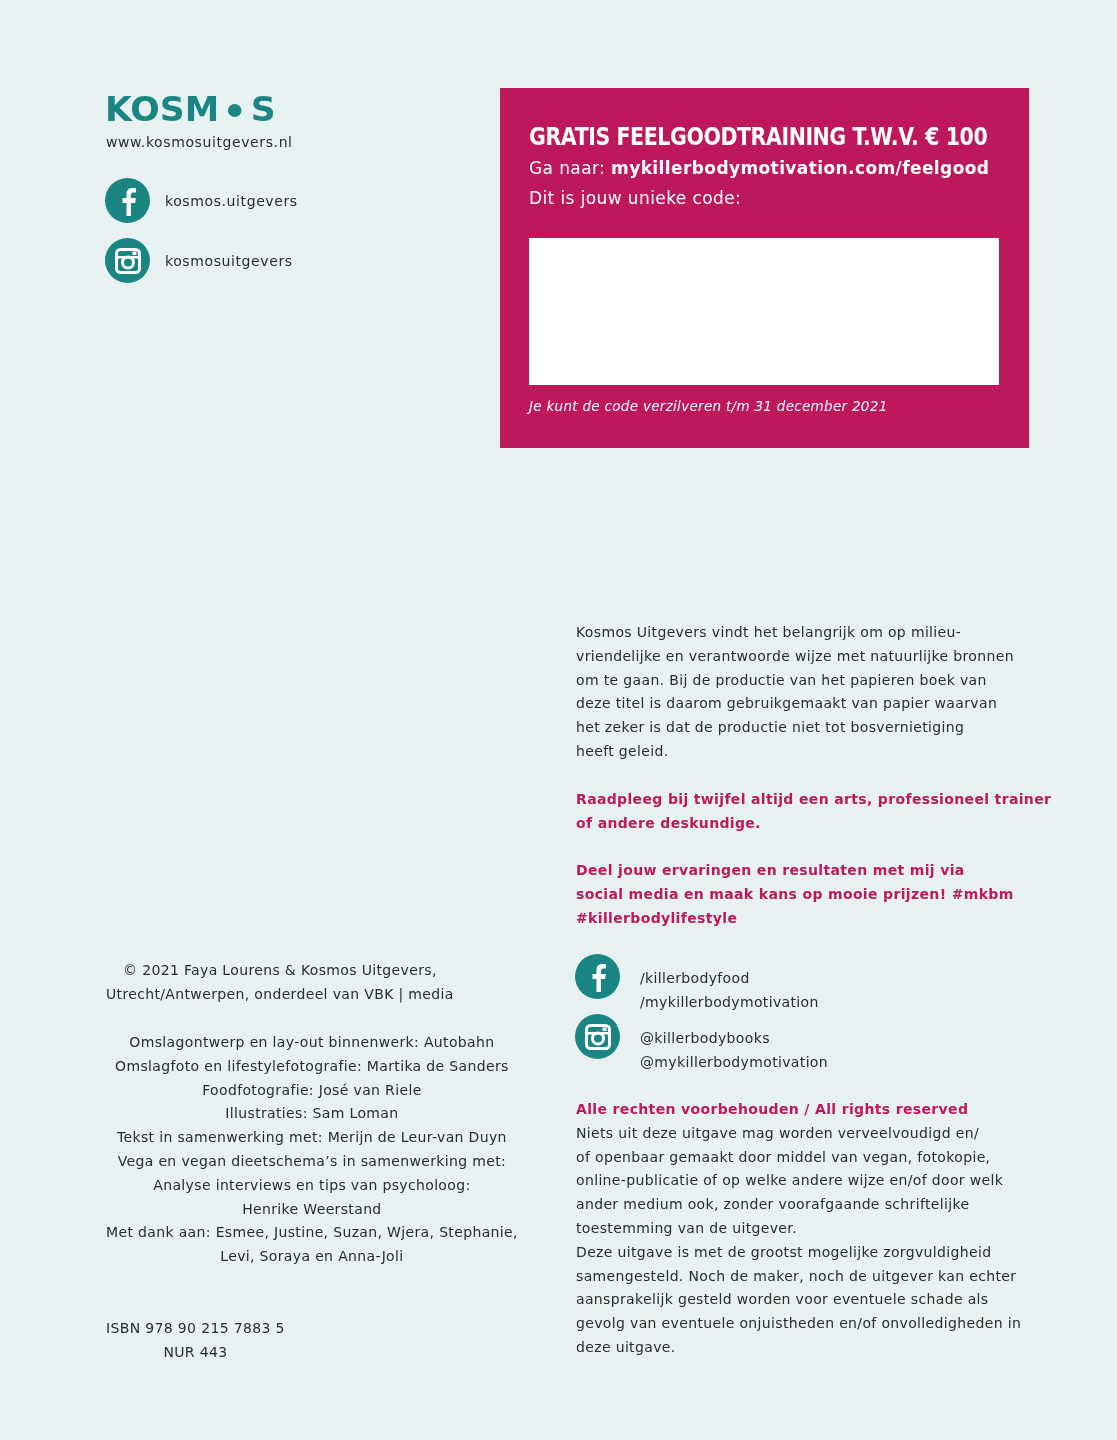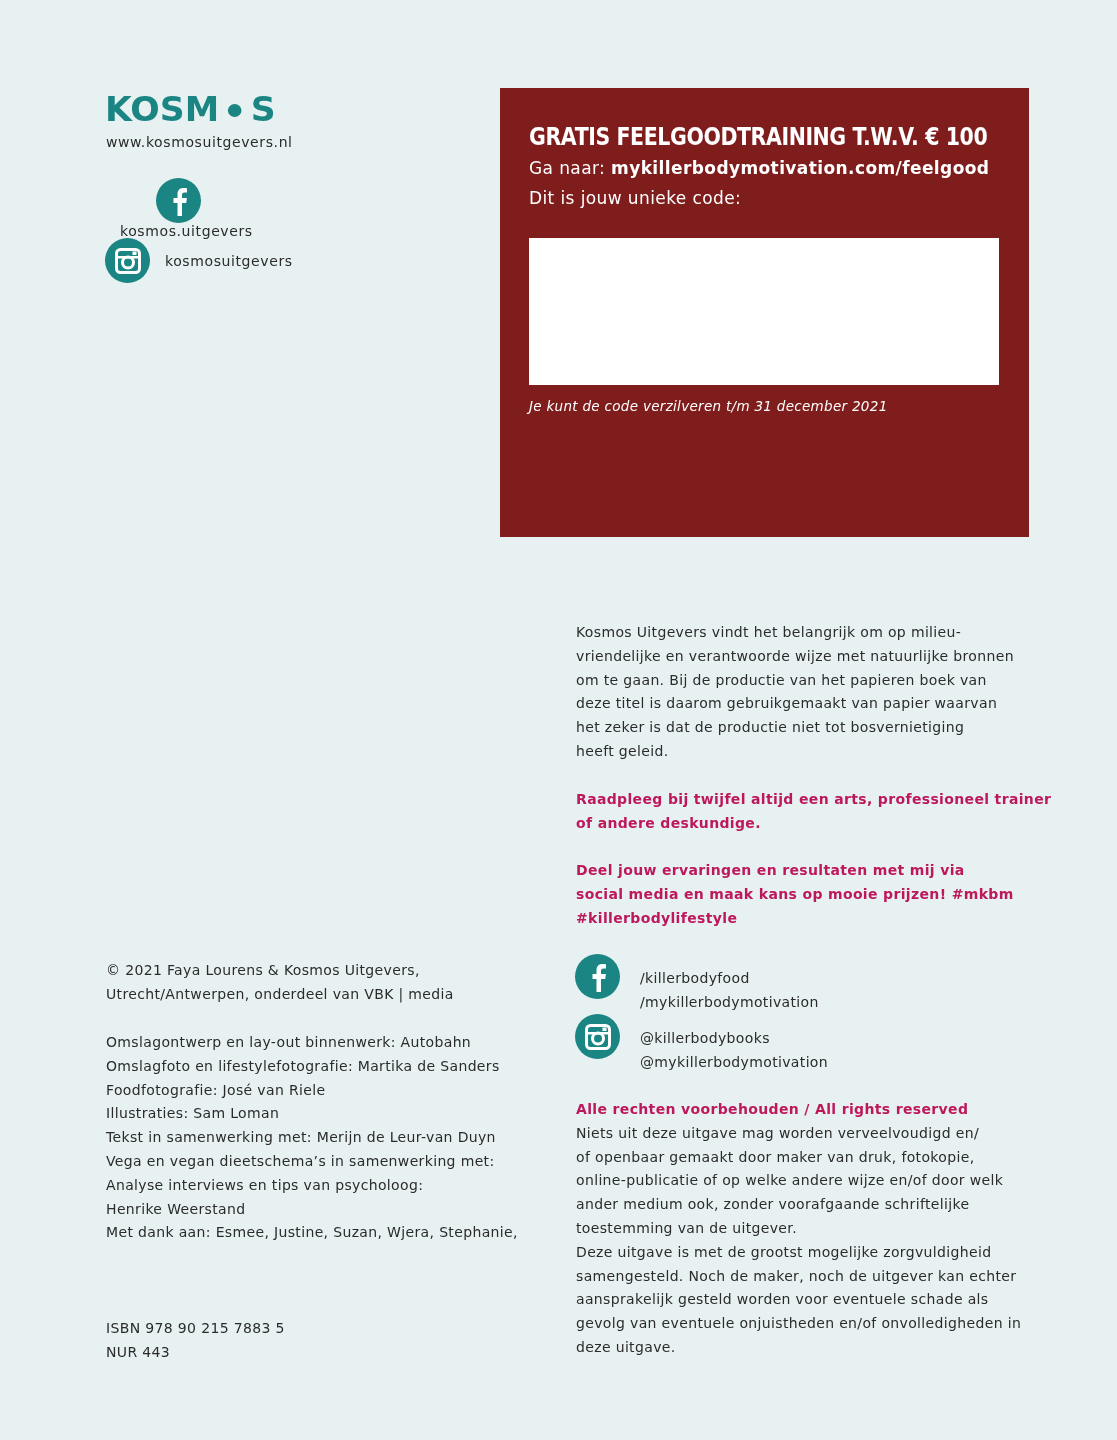--- a/index.html
+++ b/index.html
@@ -48,22 +48,22 @@
       background: #1a8583;
       display: flex; align-items: center; justify-content: center;
       flex-shrink: 0;
     }
     .social-label {
       font-size: 14px; letter-spacing: 0.6px; color: #2b2b2b;
     }
 
     
     .promo {
-      left: 500px; top: 88px; width: 529px; height: 449px;
-      background: #7f1d1d;
+      left: 500px; top: 88px; width: 529px; height: 360px;
+      background: #be185d;
     }
     .promo-title {
       left: 29px; top: 34px;
       font-family: "DejaVu Sans", sans-serif;
       font-weight: bold;
       font-size: 25px;
       color: #ffffff;
       letter-spacing: -0.5px;
       transform: scaleX(0.82);
       transform-origin: left center;
@@ -86,33 +86,33 @@
 
     
     .text-block {
       font-size: 14px; line-height: 23.8px; letter-spacing: 0.35px;
       color: #2b2b2b; white-space: nowrap;
     }
     .text-block .line { display: block; }
     .bold { font-weight: bold; color: #be185d; }
 
     .right-col { left: 576px; }
-    .left-col { left: 106px; }
+    .left-col { left: 106px; text-align: center; }
   </style>
 </head>
 <body>
 
 <div class="abs logo">
   <span>KOSM</span>
   <span class="dot"></span>
   <span>S</span>
 </div>
 <div class="abs site-url">www.kosmosuitgevers.nl</div>
 
-<div class="abs social-row" style="left:105px; top:178px;flex-direction:column;">
+<div class="abs social-row" style="left:105px; top:178px;">
   <div class="social-icon">
     <svg width="22" height="30" viewBox="0 0 22 30">
       <path d="M14 30V17h4.2l.7-5H14V9c0-1.4.5-2.4 2.5-2.4H19V2.2C18.5 2.1 17 2 15.4 2 11.9 2 9.5 4.1 9.5 8v4H5.5v5h4v13z" fill="#ffffff"></path>
     </svg>
   </div>
   <span class="social-label" style="margin-left:15px;">kosmos.uitgevers</span>
 </div>
 
 <div class="abs social-row" style="left:105px; top:238px;">
   <div class="social-icon">
@@ -175,21 +175,21 @@
   </svg>
 </div>
 <div class="abs text-block" style="left:640px; top:1027px;">
   <span class="line">@killerbodybooks</span>
   <span class="line">@mykillerbodymotivation</span>
 </div>
 
 <div class="abs text-block right-col" style="top:1098px;">
   <span class="line bold">Alle rechten voorbehouden / All rights reserved</span>
   <span class="line">Niets uit deze uitgave mag worden verveelvoudigd en/</span>
-  <span class="line">of openbaar gemaakt door maker van druk, fotokopie,</span>
+  <span class="line">of openbaar gemaakt door middel van vegan, fotokopie,</span>
   <span class="line">online-publicatie of op welke andere wijze en/of door welk</span>
   <span class="line">ander medium ook, zonder voorafgaande schriftelijke</span>
   <span class="line">toestemming van de uitgever.</span>
   <span class="line">Deze uitgave is met de grootst mogelijke zorgvuldigheid</span>
   <span class="line">samengesteld. Noch de maker, noch de uitgever kan echter</span>
   <span class="line">aansprakelijk gesteld worden voor eventuele schade als</span>
   <span class="line">gevolg van eventuele onjuistheden en/of onvolledigheden in</span>
   <span class="line">deze uitgave.</span>
 </div>
 
@@ -201,18 +201,19 @@
 <div class="abs text-block left-col" style="top:1031px;">
   <span class="line">Omslagontwerp en lay-out binnenwerk: Autobahn</span>
   <span class="line">Omslagfoto en lifestylefotografie: Martika de Sanders</span>
   <span class="line">Foodfotografie: José van Riele</span>
   <span class="line">Illustraties: Sam Loman</span>
   <span class="line">Tekst in samenwerking met: Merijn de Leur-van Duyn</span>
   <span class="line">Vega en vegan dieetschema’s in samenwerking met:</span>
   <span class="line">Analyse interviews en tips van psycholoog:</span>
   <span class="line">Henrike Weerstand</span>
   <span class="line">Met dank aan: Esmee, Justine, Suzan, Wjera, Stephanie,</span>
+  <span class="line">Levi, Soraya en Anna-Joli</span>
 </div>
 
 <div class="abs text-block left-col" style="top:1317px;">
   <span class="line">ISBN 978 90 215 7883 5</span>
   <span class="line">NUR 443</span>
 </div>
 
 </body></html>

